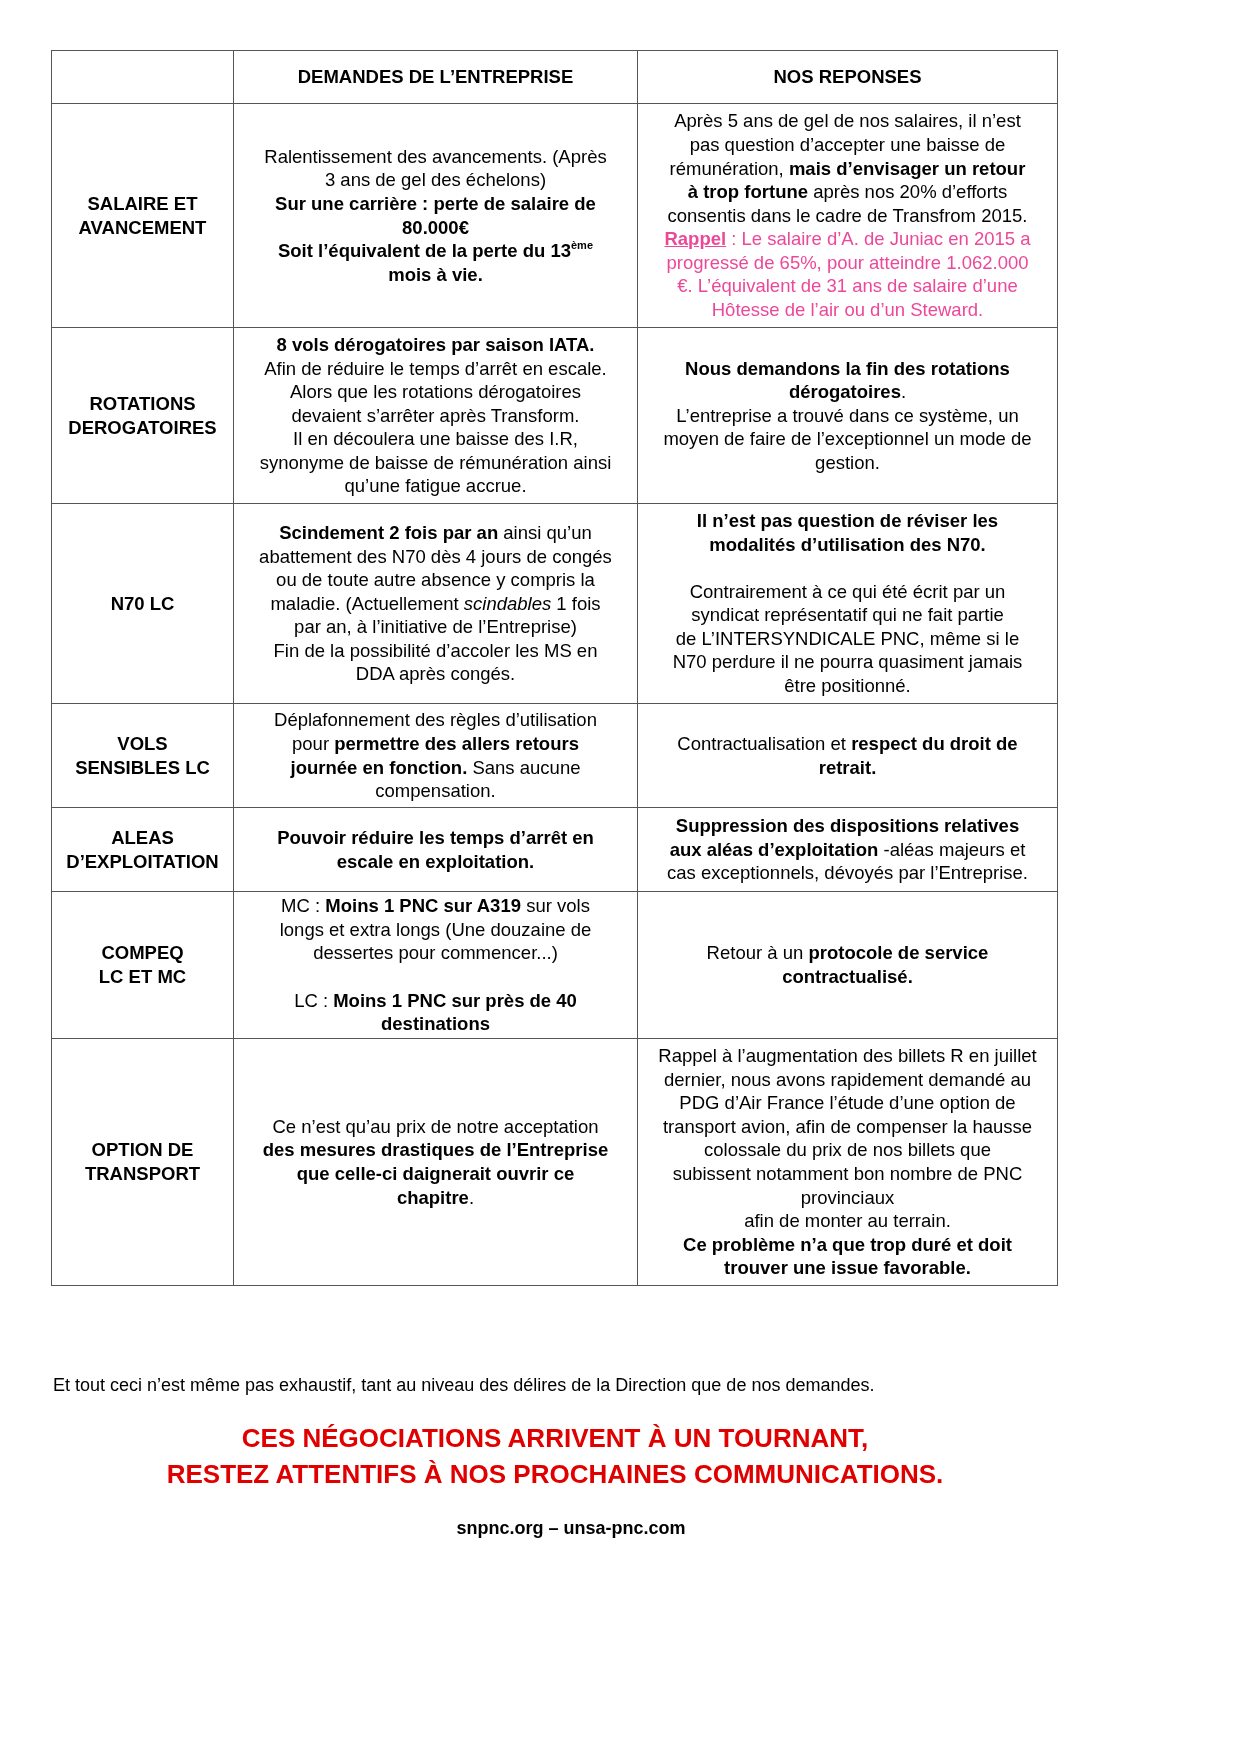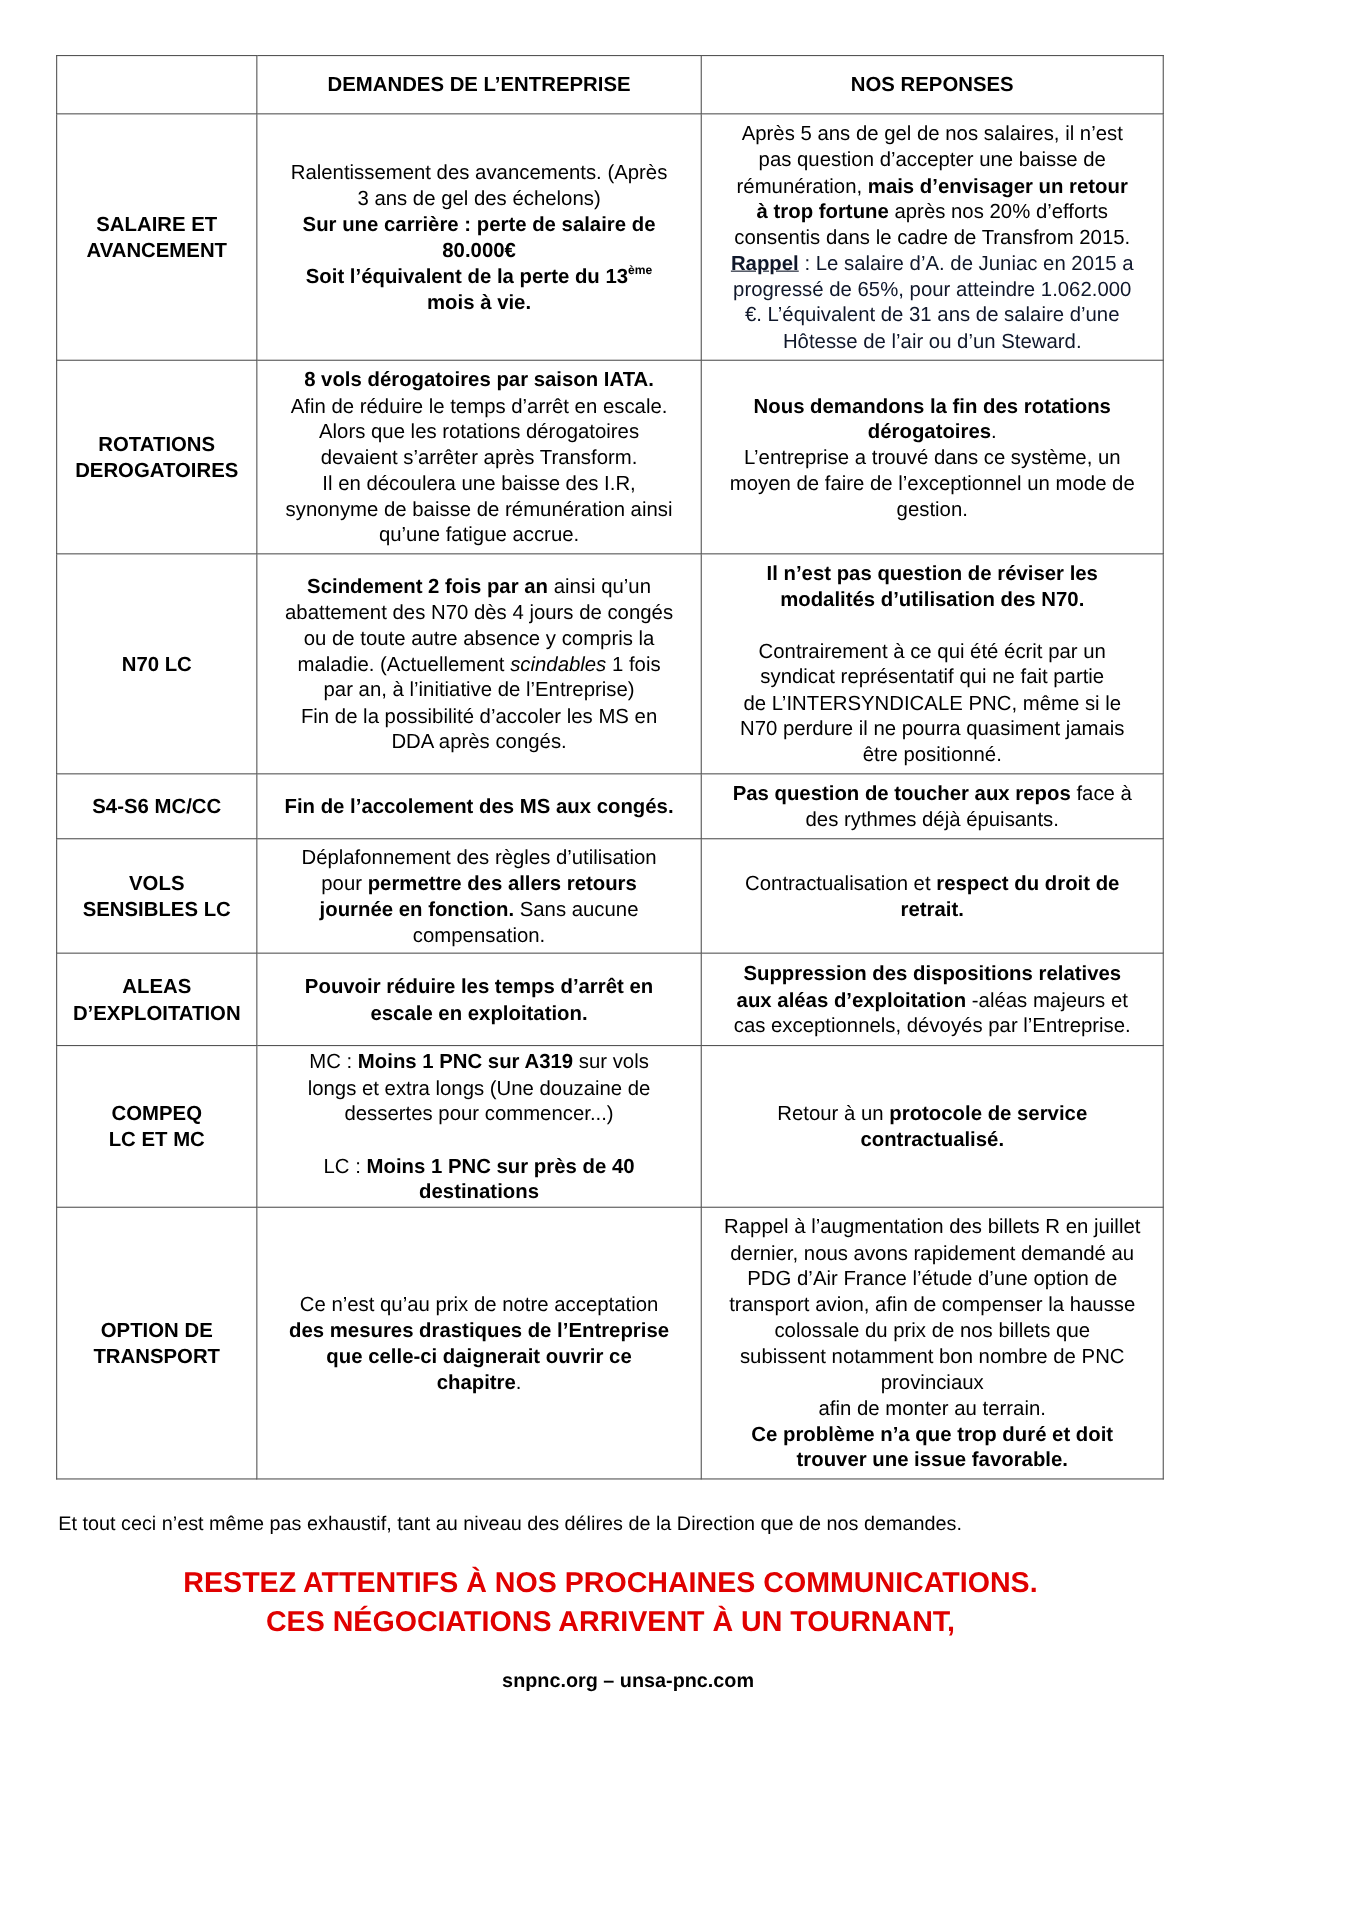--- a/index.html
+++ b/index.html
@@ -18,21 +18,21 @@
       padding: 2px 5px;
     }
     col.c0 { width: 182px; }
     col.c1 { width: 404px; }
     col.c2 { width: 420px; }
     th { font-weight: bold; }
     td.rowhead { font-weight: bold; }
     .line { display: block; }
     .gap { display: block; height: 23px; }
     b { font-weight: bold; }
-    .red { color: #0f172a; }
+    .red { color: #ec4899; }
     .u { text-decoration: underline; }
     sup { font-size: 11px; line-height: 0; vertical-align: 8px; }
     .note {
       position: absolute; left: 53px; top: 1375px;
       font-size: 18px;
     }
     .callout {
       position: absolute; left: 0; width: 1110px; top: 1420px;
       text-align: center; color: #e00000; font-weight: bold;
       font-size: 26px; line-height: 36px;
@@ -125,32 +125,20 @@
       <span class="line"><b>modalités d’utilisation des N70.</b></span>
       <span class="gap"></span>
       <span class="line">Contrairement à ce qui été écrit par un</span>
       <span class="line">syndicat représentatif qui ne fait partie</span>
       <span class="line">de L’INTERSYNDICALE PNC, même si le</span>
       <span class="line">N70 perdure il ne pourra quasiment jamais</span>
       <span class="line">être positionné.</span>
     </td>
   </tr>
 
-  <tr style="height:59px">
-    <td class="rowhead">
-      <span class="line">S4-S6 MC/CC</span>
-    </td>
-    <td>
-      <span class="line"><b>Fin de l’accolement des MS aux congés.</b></span>
-    </td>
-    <td>
-      <span class="line"><b>Pas question de toucher aux repos</b><span> face à</span></span>
-      <span class="line">des rythmes déjà épuisants.</span>
-    </td>
-  </tr>
 
   <tr style="height:104px">
     <td class="rowhead">
       <span class="line">VOLS</span>
       <span class="line">SENSIBLES LC</span>
     </td>
     <td>
       <span class="line">Déplafonnement des règles d’utilisation</span>
       <span class="line"><span>pour </span><b>permettre des allers retours</b></span>
       <span class="line"><b>journée en fonction.</b><span> Sans aucune</span></span>
@@ -219,17 +207,17 @@
       <span class="line"><b>Ce problème n’a que trop duré et doit</b></span>
       <span class="line"><b>trouver une issue favorable.</b></span>
     </td>
   </tr>
 </tbody>
   </table>
 
 <div class="note">Et tout ceci n’est même pas exhaustif, tant au niveau des délires de la Direction que de nos demandes.</div>
 
 <div class="callout">
+  <div>CES NÉGOCIATIONS ARRIVENT À UN TOURNANT,</div>
   <div>RESTEZ ATTENTIFS À NOS PROCHAINES COMMUNICATIONS.</div>
-  <div>CES NÉGOCIATIONS ARRIVENT À UN TOURNANT,</div>
 </div>
 
 <div class="footer">snpnc.org – unsa-pnc.com</div>
 
 </body></html>

